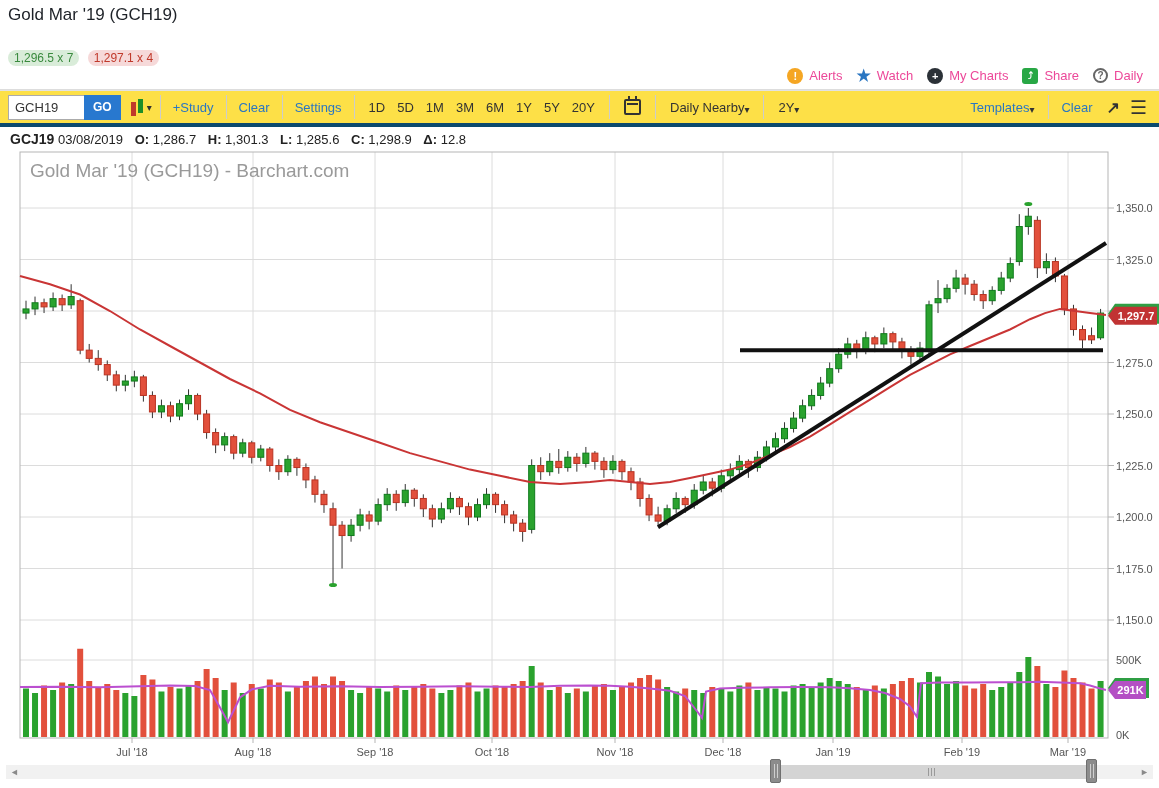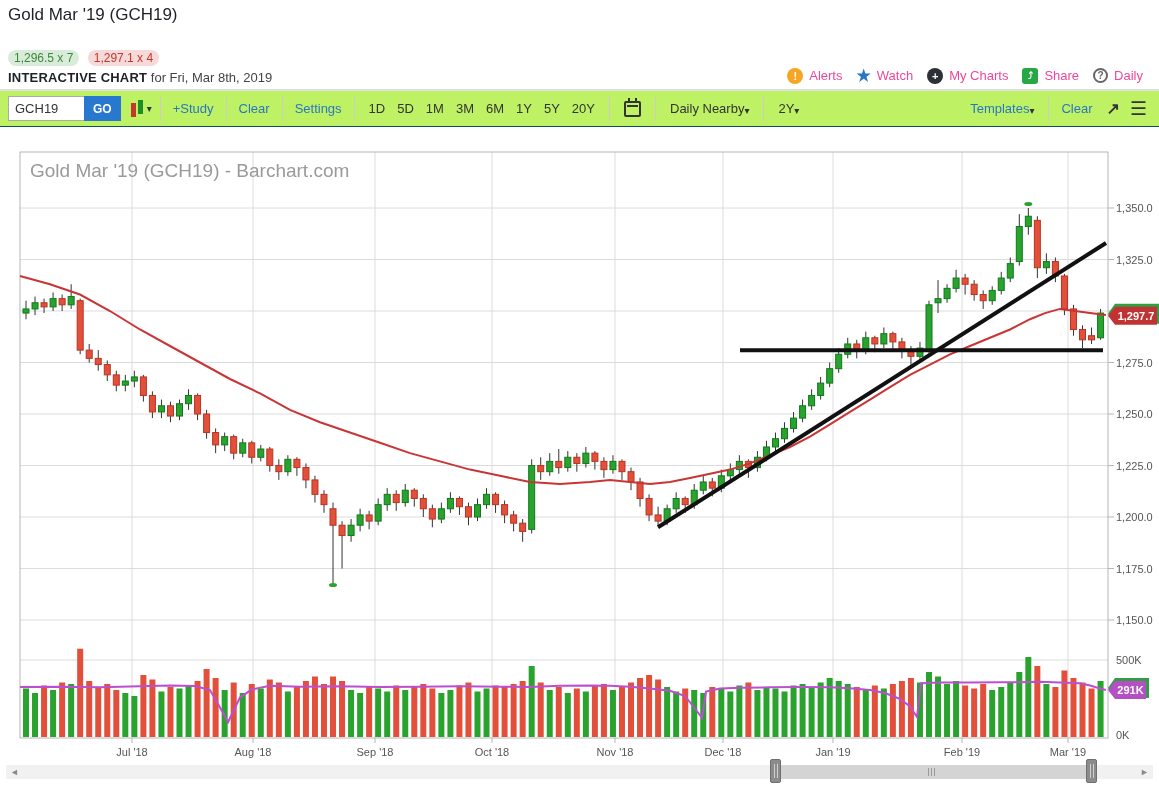--- a/index.html
+++ b/index.html
@@ -23,22 +23,22 @@
   .cicon { display:inline-flex; width:16px; height:16px; border-radius:50%; color:#fff; font-size:11px; font-weight:bold;
            align-items:center; justify-content:center; vertical-align:-3px; }
   .ic-alert { background:#f5a623; }
   .ic-star { color:#2a76c2; font-size:16px; width:auto; height:auto; background:none; }
   .ic-plus { background:#2b3137; }
   .ic-share { background:#28a745; border-radius:3px; font-size:10px; }
   .ic-help { background:#fff; border:2px solid #666; color:#666; width:15px; height:15px; font-size:10px; }
   .hdr-rule { position:absolute; top:89px; left:0; width:1159px; height:1px; background:#ddd; }
 
   
-  .toolbar { position:absolute; top:90px; left:0; width:1159px; height:37px; background:#bef264;
-             border-top:1px solid #e2e2e2; border-bottom:1px solid #0c4a6e; display:flex; align-items:center;
+  .toolbar { position:absolute; top:90px; left:0; width:1159px; height:37px; background:#fde047;
+             border-top:1px solid #e2e2e2; border-bottom:4px solid #0c4a6e; display:flex; align-items:center;
              padding:0 8px; font-size:13px; color:#333; }
   .tb-input { width:76px; height:25px; border:1px solid #ababab; border-right:none; padding:2px 6px; font-size:13px;
               font-family:"Liberation Sans",sans-serif; color:#333; background:#fff; }
   .tb-go { height:25px; background:#2878cf; color:#fff; border:none; font-weight:bold; font-size:12px;
            padding:0 9px; cursor:pointer; }
   .tb-sep { width:1px; height:24px; background:#ccc; margin:0 8px; }
   .tb-link { color:#2a76c2; cursor:pointer; padding:0 4px; }
   .tb-btn { color:#333; cursor:pointer; padding:0 6px; }
   .tb-dd { color:#333; cursor:pointer; display:flex; align-items:flex-end; padding:0 6px; }
   .chev { font-size:10px; color:#333; }
@@ -73,24 +73,20 @@
 </head>
 <body>
 
 <div id="app">
 
   <div class="hdr-title">Gold Mar '19 (GCH19)</div>
   <div class="hdr-quotes">
     <span class="q-badge q-bid">1,296.5 x 7</span>
     <span class="q-badge q-ask">1,297.1 x 4</span>
   </div>
-  <div class="hdr-sub">
-    <b>INTERACTIVE CHART</b>
-    <span>for Fri, Mar 8th, 2019</span>
-  </div>
   <div class="hdr-links">
     <span class="cicon ic-alert">!</span>
     <span class="lnk">Alerts</span>
     <span class="cicon ic-star">★</span>
     <span class="lnk">Watch</span>
     <span class="cicon ic-plus">+</span>
     <span class="lnk">My Charts</span>
     <span class="cicon ic-share">⤴</span>
     <span class="lnk">Share</span>
     <span class="cicon ic-help">?</span>
@@ -139,20 +135,34 @@
     <span class="tb-dd">
       <span class="tb-link" style="padding:0">Templates</span>
       <span class="chev">▾</span>
     </span>
     <span class="tb-sep"></span>
     <span class="tb-link">Clear</span>
     <span class="arrow-ico">↗</span>
     <span class="burger-ico">☰</span>
   </div>
 
+  <div class="ohlc">
+    <b class="sym">GCJ19</b>
+    <span>03/08/2019</span>
+    <b>O:</b>
+    <span>1,286.7</span>
+    <b>H:</b>
+    <span>1,301.3</span>
+    <b>L:</b>
+    <span>1,285.6</span>
+    <b>C:</b>
+    <span>1,298.9</span>
+    <b>Δ:</b>
+    <span>12.8</span>
+  </div>
 
   <svg id="chart-svg" width="1159" height="638">
       <rect x="0" y="0" width="1159" height="638" fill="#fff"></rect>
       <line x1="132" y1="2" x2="132" y2="588" stroke="#dcdcdc"></line>
       <line x1="132" y1="588" x2="132" y2="593" stroke="#b5b5b5"></line>
       <line x1="253" y1="2" x2="253" y2="588" stroke="#dcdcdc"></line>
       <line x1="253" y1="588" x2="253" y2="593" stroke="#b5b5b5"></line>
       <line x1="375" y1="2" x2="375" y2="588" stroke="#dcdcdc"></line>
       <line x1="375" y1="588" x2="375" y2="593" stroke="#b5b5b5"></line>
       <line x1="492" y1="2" x2="492" y2="588" stroke="#dcdcdc"></line>

